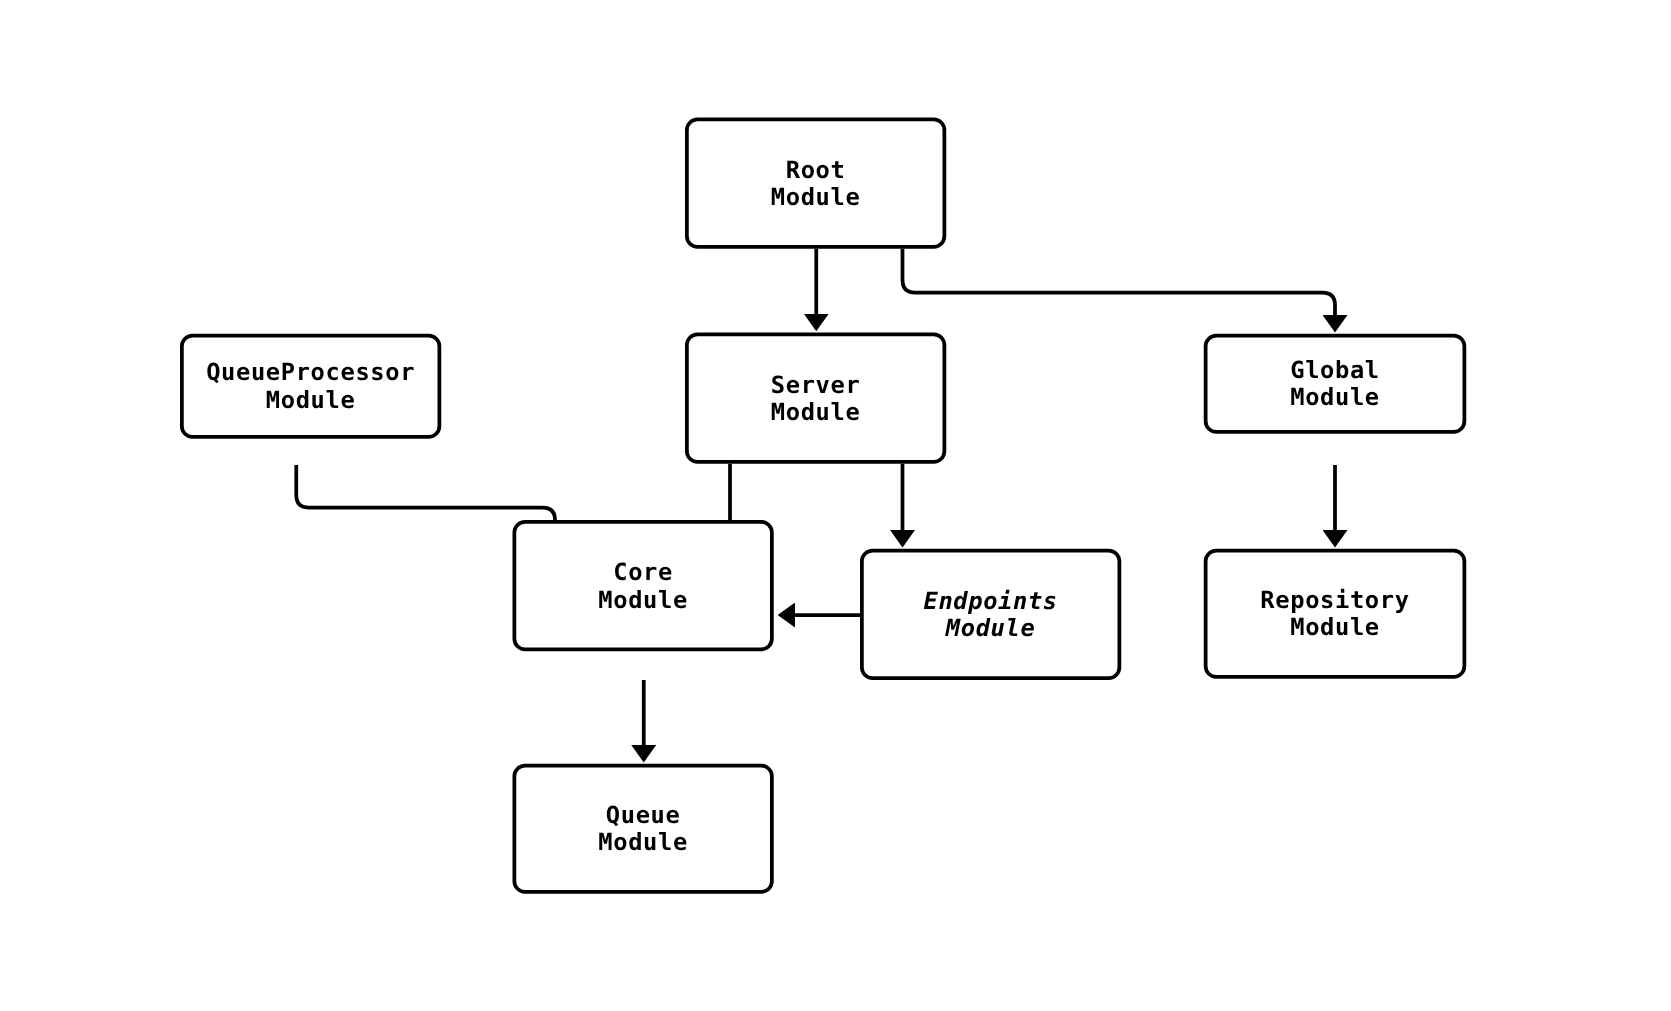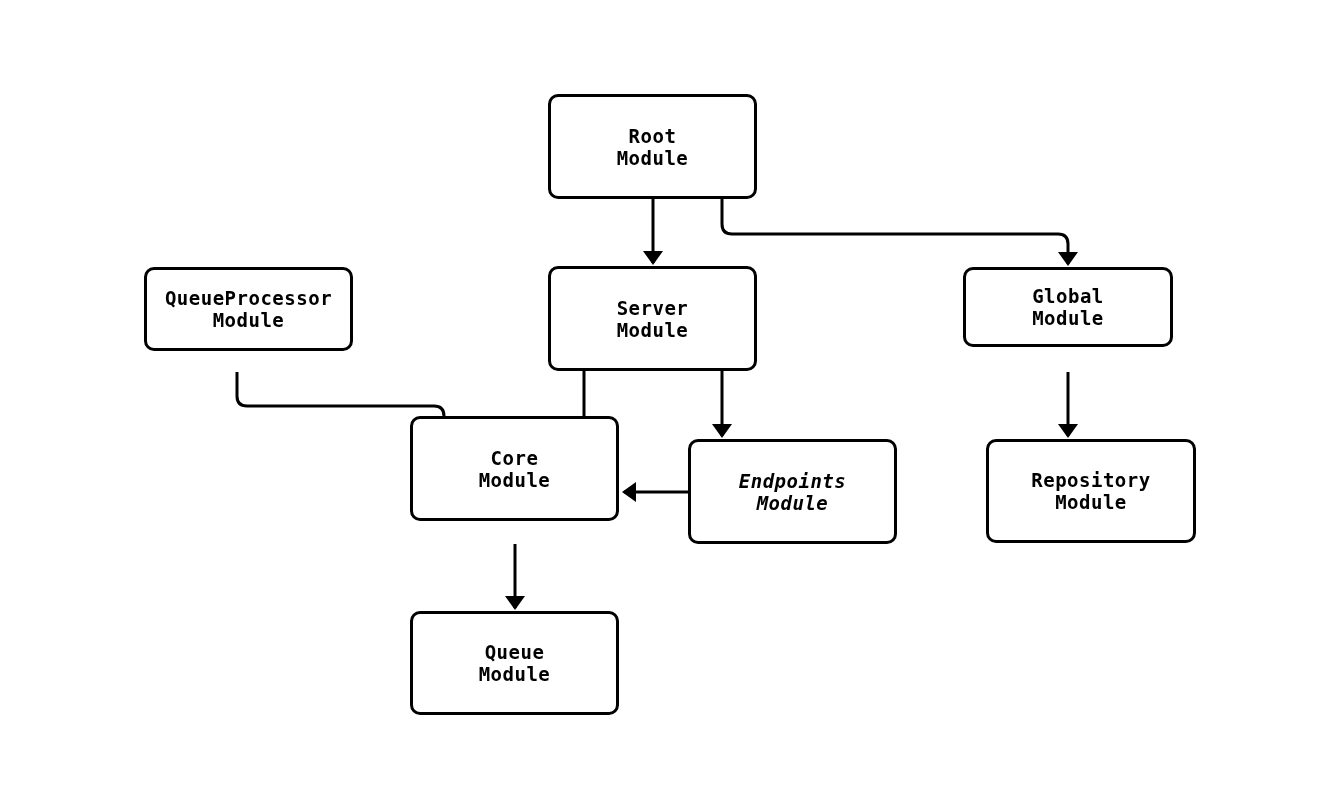--- a/index.html
+++ b/index.html
@@ -44,21 +44,21 @@
     color: #000000;
     letter-spacing: 0.5px;
   }
   
   #node-root           { left: 548px; top:  94px; width: 209px; height: 105px; }
   #node-queueprocessor { left: 144px; top: 267px; width: 209px; height: 84px; }
   #node-server         { left: 548px; top: 266px; width: 209px; height: 105px; }
   #node-global         { left: 963px; top: 267px; width: 210px; height: 80px; }
   #node-core           { left: 410px; top: 416px; width: 209px; height: 105px; }
   #node-endpoints      { left: 688px; top: 439px; width: 209px; height: 105px; font-style: italic; }
-  #node-repository     { left: 963px; top: 439px; width: 210px; height: 104px; margin-left: 23px; }
+  #node-repository     { left: 963px; top: 439px; width: 210px; height: 104px; }
   #node-queue          { left: 410px; top: 611px; width: 209px; height: 104px; }
 </style>
 </head>
 <body>
 
 <div id="canvas">
 
   <svg id="edge-layer" viewBox="0 0 1337 809" xmlns="http://www.w3.org/2000/svg" aria-hidden="true">
     <defs>
       <marker id="arrowhead" viewBox="0 0 14 20" refX="12" refY="10" markerWidth="14" markerHeight="20" markerUnits="userSpaceOnUse" orient="auto">

